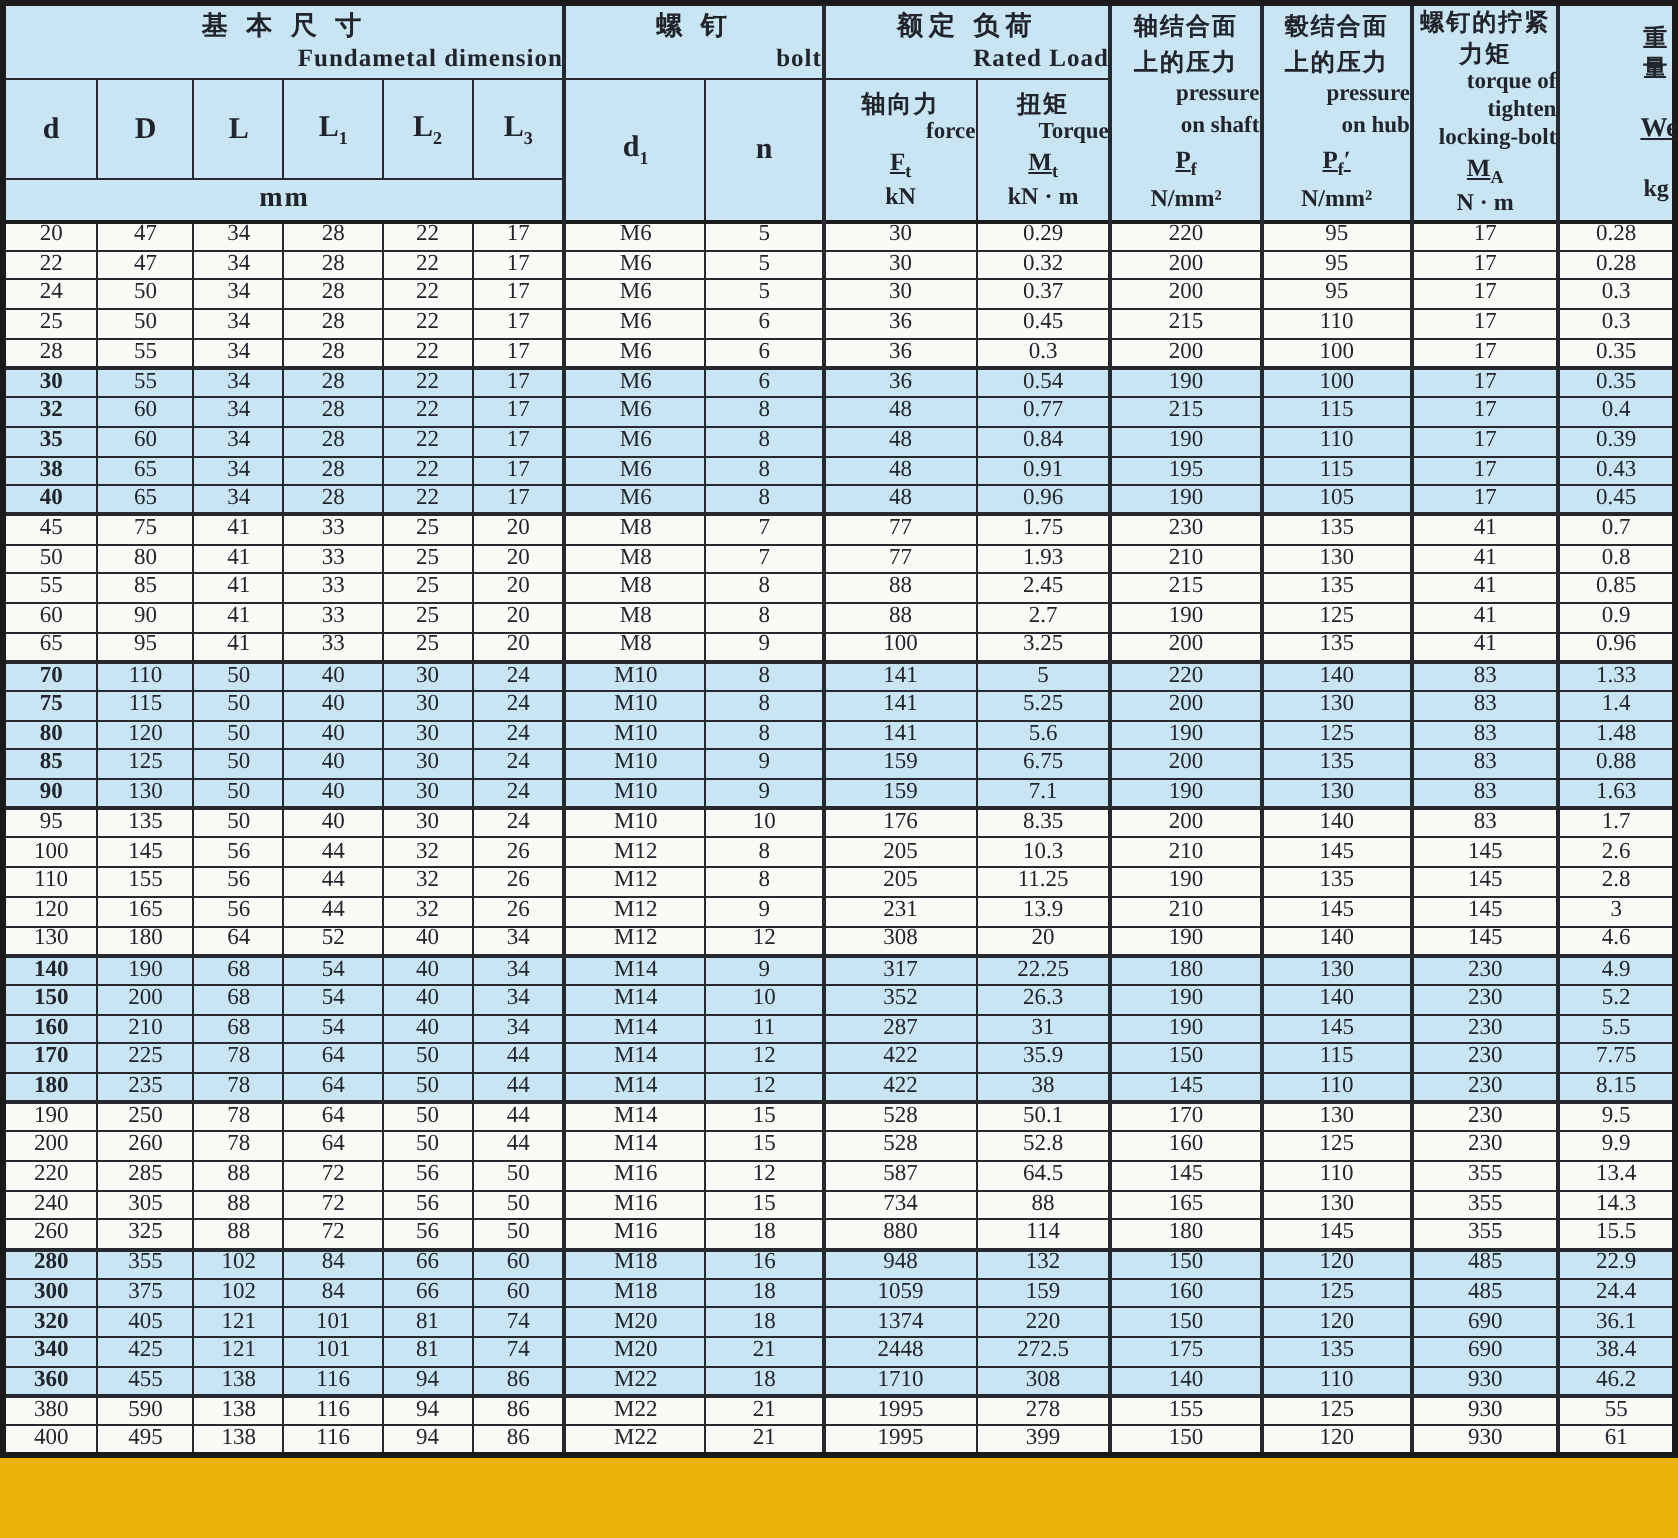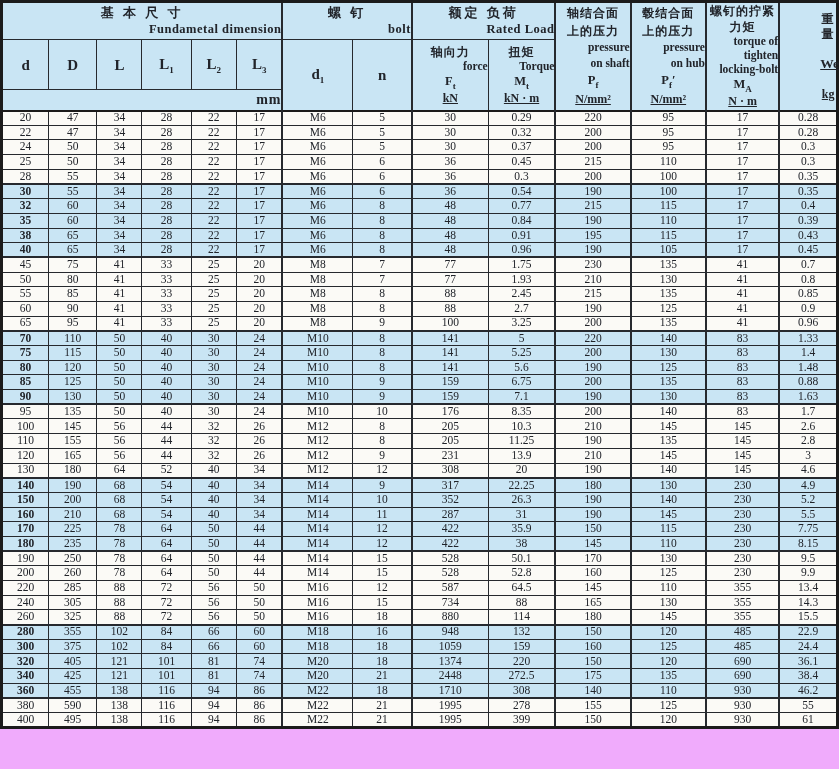--- a/index.html
+++ b/index.html
@@ -2,21 +2,21 @@
 <html><head>
 <meta charset="utf-8">
 <style>
   * { box-sizing: border-box; }
   html,body { margin:0; padding:0; }
   body {
     font-family: "Liberation Serif", "DejaVu Serif", serif;
     background:#eceae4;
   }
   .page {
-    width:839px; height:769px; background:#f0abfc; overflow:hidden;
+    width:839px; height:769px; background:#eab308; overflow:hidden;
     position:relative;
   }
   table.spec {
     width:839px; border-collapse:collapse; table-layout:fixed;
     border:3px solid #1b1b1b;
     background:#fbfaf6;
     color:#21242a;
   }
   col.c1{width:47px} col.c2{width:48px} col.c3{width:45px} col.c4{width:49px}
   col.c5{width:45px} col.c6{width:46px} col.c7{width:70px} col.c8{width:59px}
@@ -28,31 +28,31 @@
     text-align:center; vertical-align:middle;
     padding:0;
   }
   th.sec, td.sec { border-left-width:2px; }
 
   thead th { background:#c9e5f4; font-weight:bold; }
   thead { border-bottom:2px solid #1b1b1b; }
 
   tr.hrow1 th { height:38px; }
   tr.hrow2 th { height:50px; }
-  tr.hrow3 th { height:21px; font-size:14px; letter-spacing:1px;text-align:right; }
+  tr.hrow3 th { height:21px; font-size:14px; letter-spacing:1px; }
 
   .zh { font-size:13px; letter-spacing:3px; font-weight:bold; line-height:1.25; }
   .en { font-size:12.5px; font-weight:bold; letter-spacing:0.5px; line-height:1.2;text-align:right; }
   .letter { font-size:15px; font-weight:bold; }
   .letter sub, .sym sub { font-size:9px; }
   .stack { display:flex; flex-direction:column; justify-content:center; line-height:1.18; padding:1px 0; }
   .stack .zh { letter-spacing:1px; font-size:12px; }
   .stack .en { font-weight:bold; font-size:11.5px; letter-spacing:0; }
-  .sym { font-size:12.5px; font-weight:bold; }
-  .unit { font-size:12px; font-weight:bold;text-decoration:underline; }
+  .sym { font-size:12.5px; font-weight:bold;text-decoration:underline; }
+  .unit { font-size:12px; font-weight:bold; }
   .tall { height:106px; justify-content:space-evenly; }
   .weightcell { height:106px; justify-content:space-around;padding-left:40px; }
   .weightcell .en { font-size:13.5px;text-decoration:underline; }
 
   tbody td {
     height:14.7px; font-size:11.5px; line-height:1;
     background:#fbfaf6;
   }
   tbody tr.hl td { background:#c9e5f4; }
   tbody tr.hl td:first-child { font-weight:bold; }

